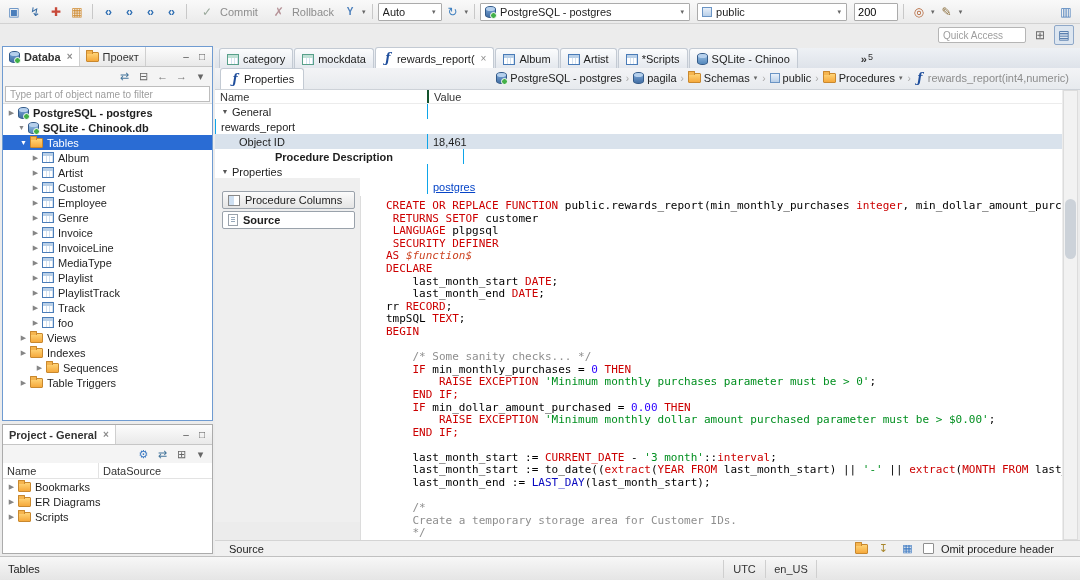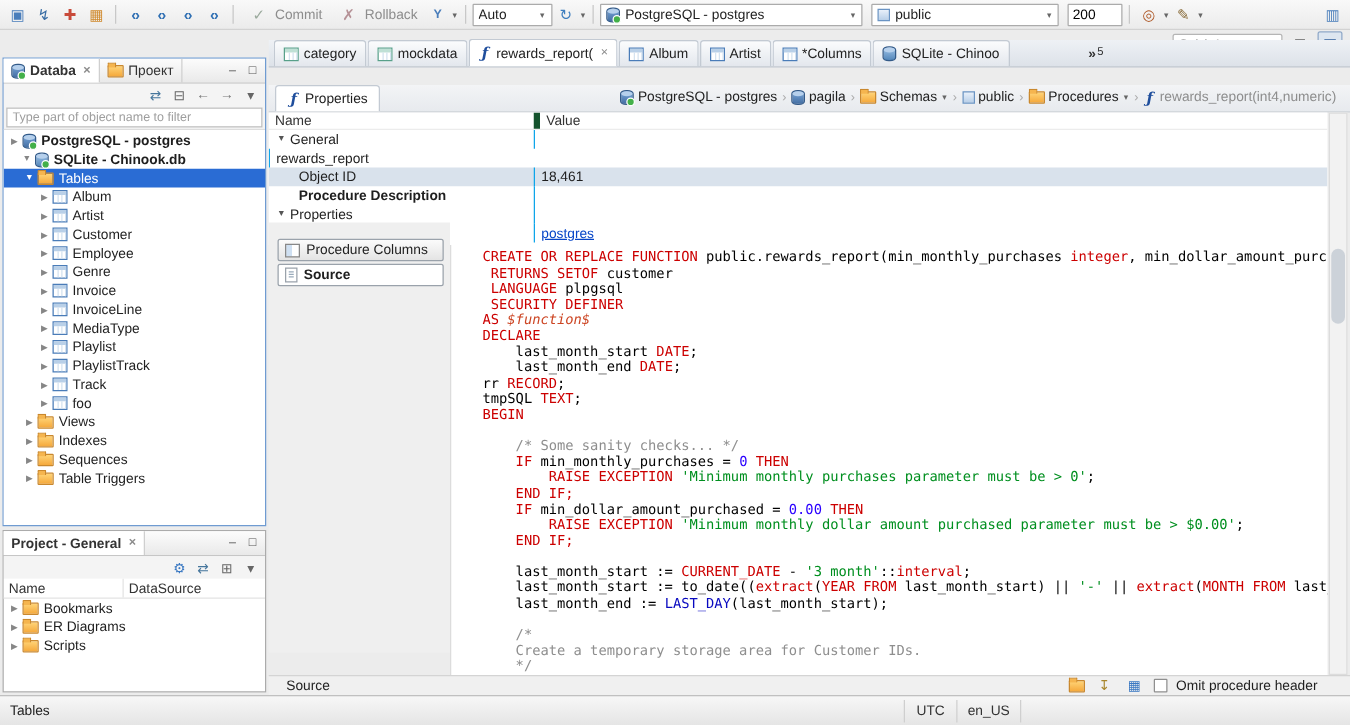--- a/index.html
+++ b/index.html
@@ -93,41 +93,41 @@
 
   
   #project-panel{position:absolute;left:2px;top:424px;width:211px;height:130px;border:1px solid #ababab;background:#fff;display:flex;flex-direction:column}
   .proj-header-row{height:16px;display:flex;align-items:center;border-bottom:1px solid #e3e3e3;background:#fff;color:#333;flex:none}
   .proj-col-name{width:96px;padding-left:4px;border-right:1px solid #e3e3e3;height:100%;display:flex;align-items:center}
   .proj-col-ds{flex:1;padding-left:4px}
   .proj-row{height:15px;display:flex;align-items:center;white-space:nowrap}
   .proj-row .ticon{margin:0 4px 0 1px}
 
   
-  #editor-tabs{position:absolute;left:215px;top:32px;right:0;height:22px;background:linear-gradient(#eef1f5,#dde2e9);border-bottom:1px solid #bfc6cf;display:flex;align-items:flex-end;padding-left:4px}
+  #editor-tabs{position:absolute;left:215px;top:48px;right:0;height:22px;background:linear-gradient(#eef1f5,#dde2e9);border-bottom:1px solid #bfc6cf;display:flex;align-items:flex-end;padding-left:4px}
   #editor-tabbar{display:flex;align-items:flex-end;height:22px}
   .etab{height:21px;display:flex;align-items:center;gap:4px;padding:0 7px;border:1px solid #c3cad3;border-bottom:none;border-radius:3px 3px 0 0;background:linear-gradient(#fbfcfd,#e3e7ed);margin-right:1px;color:#222;white-space:nowrap}
   .etab.active{background:#fff;height:22px}
   .tab-overflow{margin-left:62px;margin-bottom:4px;color:#333;display:flex;align-items:flex-start;gap:1px}
   .ovf-chev::before{content:"»";font-weight:bold}
   .ovf-count{font-size:9px;margin-top:-1px}
 
   
   #props-row{position:absolute;left:215px;top:68px;right:0;height:22px;background:linear-gradient(#f3f4f6,#e7eaee);border-bottom:1px solid #cdd2d8;display:flex;align-items:flex-end;padding-left:5px}
   .ptab{height:21px;background:#fff;border:1px solid #c3cad3;border-bottom:none;border-radius:3px 3px 0 0;display:flex;align-items:center;gap:4px;padding:0 9px}
   #breadcrumb{margin-left:auto;display:flex;align-items:center;height:22px;padding-right:8px;color:#222}
   .bc-item{display:flex;align-items:center;gap:3px;padding:0 3px;white-space:nowrap}
   .bc-item.muted{color:#8d8d8d}
   .bc-sep{color:#aaa;margin:0 1px;font-size:10px}
 
   
   #props-grid{position:absolute;left:215px;top:90px;right:18px;height:106px;background:#fff;overflow:hidden}
   .pg-header{height:14px;display:flex;align-items:center;color:#333;border-bottom:1px solid #ececec}
   .pg-hname{width:212px;padding-left:5px}
-  .pg-hvalue{flex:1;padding-left:5px;border-left:5px solid #14532d;height:100%;display:flex;align-items:center}
+  .pg-hvalue{flex:1;padding-left:5px;border-left:2px solid #14532d;height:100%;display:flex;align-items:center}
   .prow{height:15px;display:flex;align-items:center}
   .prow.selected{background:#d9e2ec}
   .pname{width:212px;display:flex;align-items:center;padding-left:5px;white-space:nowrap}
   .pname.b{font-weight:bold}
   .ptwistie{width:10px;font-size:7px;color:#555;margin-right:2px;text-align:center}
   .pvalue{flex:1;padding-left:5px;white-space:nowrap;border-left:1px solid #0ea5e9;height:100%;display:flex;align-items:center}
   .plink{color:#0645c8;text-decoration:underline;cursor:pointer}
 
   
   #side-panel{position:absolute;left:215px;top:178px;width:145px;height:344px;background:#efefef;padding:13px 5px 0 7px}
@@ -321,21 +321,21 @@
         <div class="tree-row" style="padding-left: 15px;">
           <span class="twistie">▶</span>
           <span class="ticon ti-folder"></span>
           <span class="tlabel">Views</span>
         </div>
         <div class="tree-row" style="padding-left: 15px;">
           <span class="twistie">▶</span>
           <span class="ticon ti-folder"></span>
           <span class="tlabel">Indexes</span>
         </div>
-        <div class="tree-row" style="padding-left: 15px;">
+        <div class="tree-row" style="padding-left: 15px; margin-left: 16px;">
           <span class="twistie">▶</span>
           <span class="ticon ti-folder"></span>
           <span class="tlabel">Sequences</span>
         </div>
         <div class="tree-row" style="padding-left: 15px;">
           <span class="twistie">▶</span>
           <span class="ticon ti-folder"></span>
           <span class="tlabel">Table Triggers</span>
         </div>
       </div>
@@ -399,21 +399,21 @@
         <div class="etab">
           <span class="ticon ti-table"></span>
           <span class="elabel">Album</span>
         </div>
         <div class="etab">
           <span class="ticon ti-table"></span>
           <span class="elabel">Artist</span>
         </div>
         <div class="etab">
           <span class="ticon ti-table"></span>
-          <span class="elabel">*Columns</span>
+          <span class="elabel">*Scripts</span>
         </div>
         <div class="etab">
           <span class="ticon ti-db ti-db-sqlite"></span>
           <span class="elabel">SQLite - Chinoo</span>
         </div>
       </div>
     <div class="tab-overflow">
       <span class="ovf-chev"></span>
       <span class="ovf-count">5</span>
     </div>
@@ -475,21 +475,21 @@
         <div class="prow">
           <div class="pvalue">rewards_report</div>
         </div>
         <div class="prow selected">
           <div class="pname" style="padding-left: 24px;">
             <span>Object ID</span>
           </div>
           <div class="pvalue">18,461</div>
         </div>
         <div class="prow">
-          <div class="pname b" style="padding-left: 24px;">
+          <div class="pname b" style="padding-left: 24px; margin-left: 36px;">
             <span>Procedure Description</span>
           </div>
           <div class="pvalue"></div>
         </div>
         <div class="prow">
           <div class="pname">
             <span class="ptwistie">▼</span>
             <span>Properties</span>
           </div>
           <div class="pvalue"></div>

